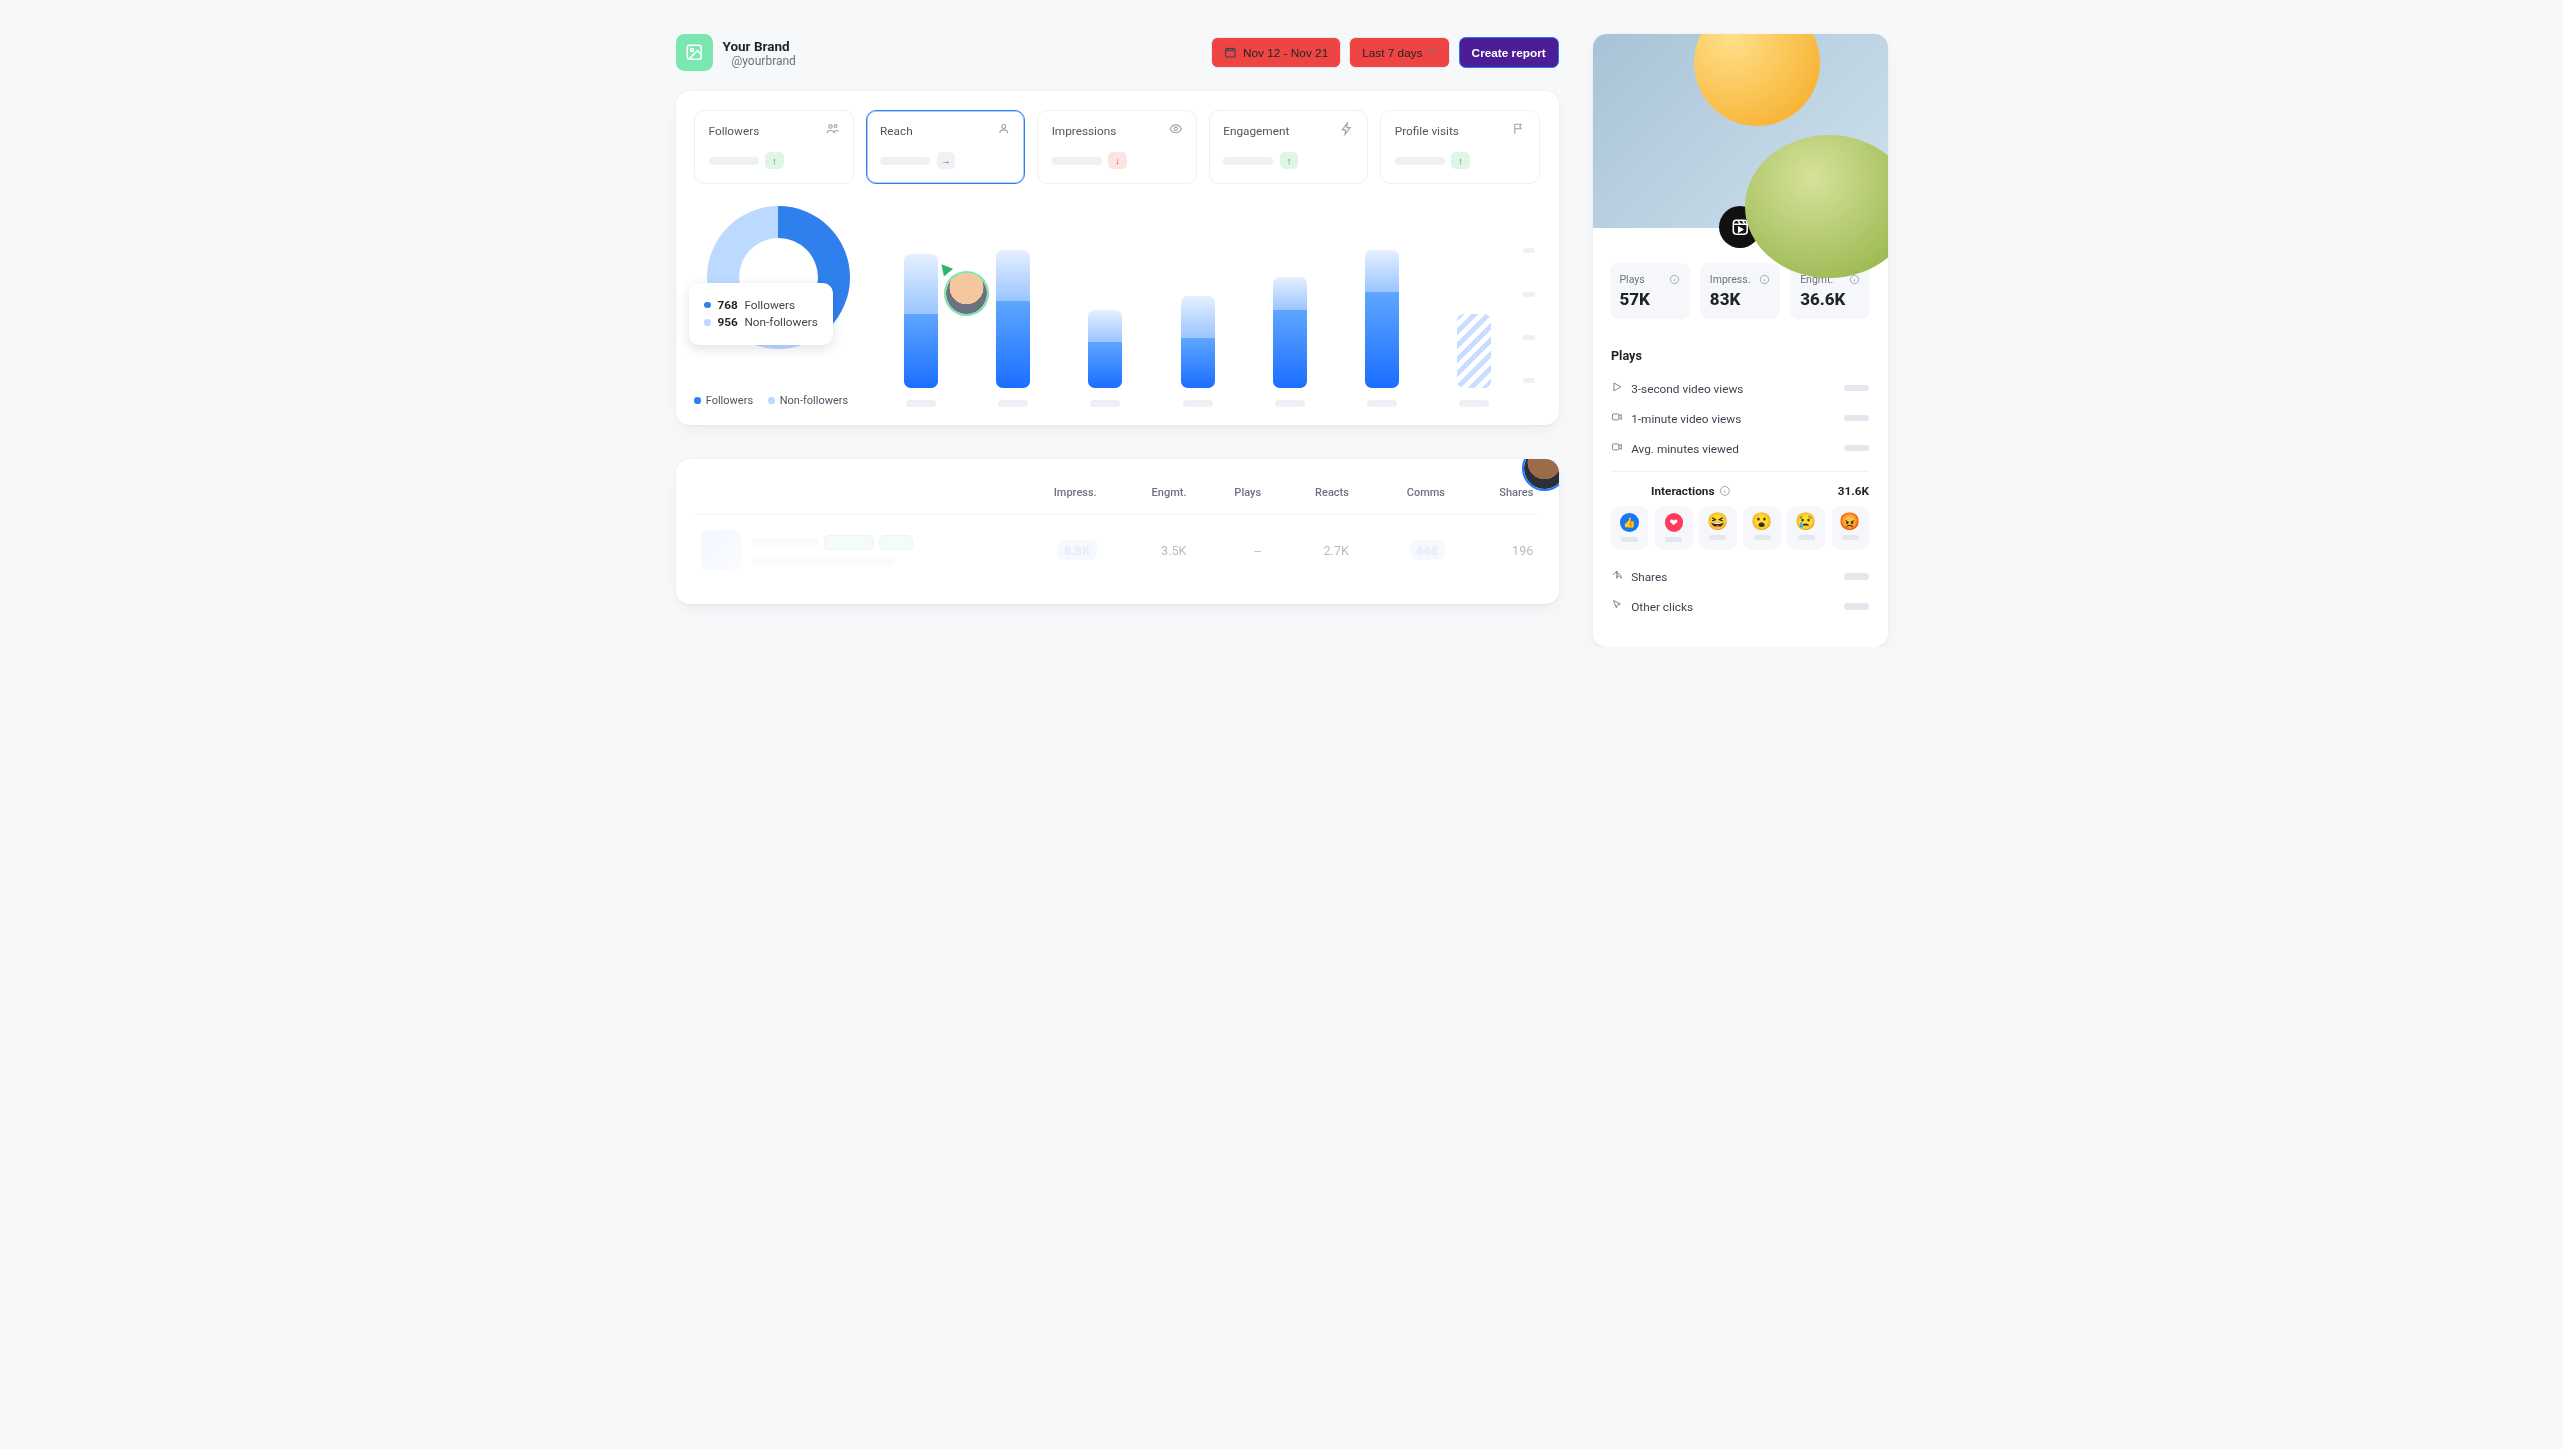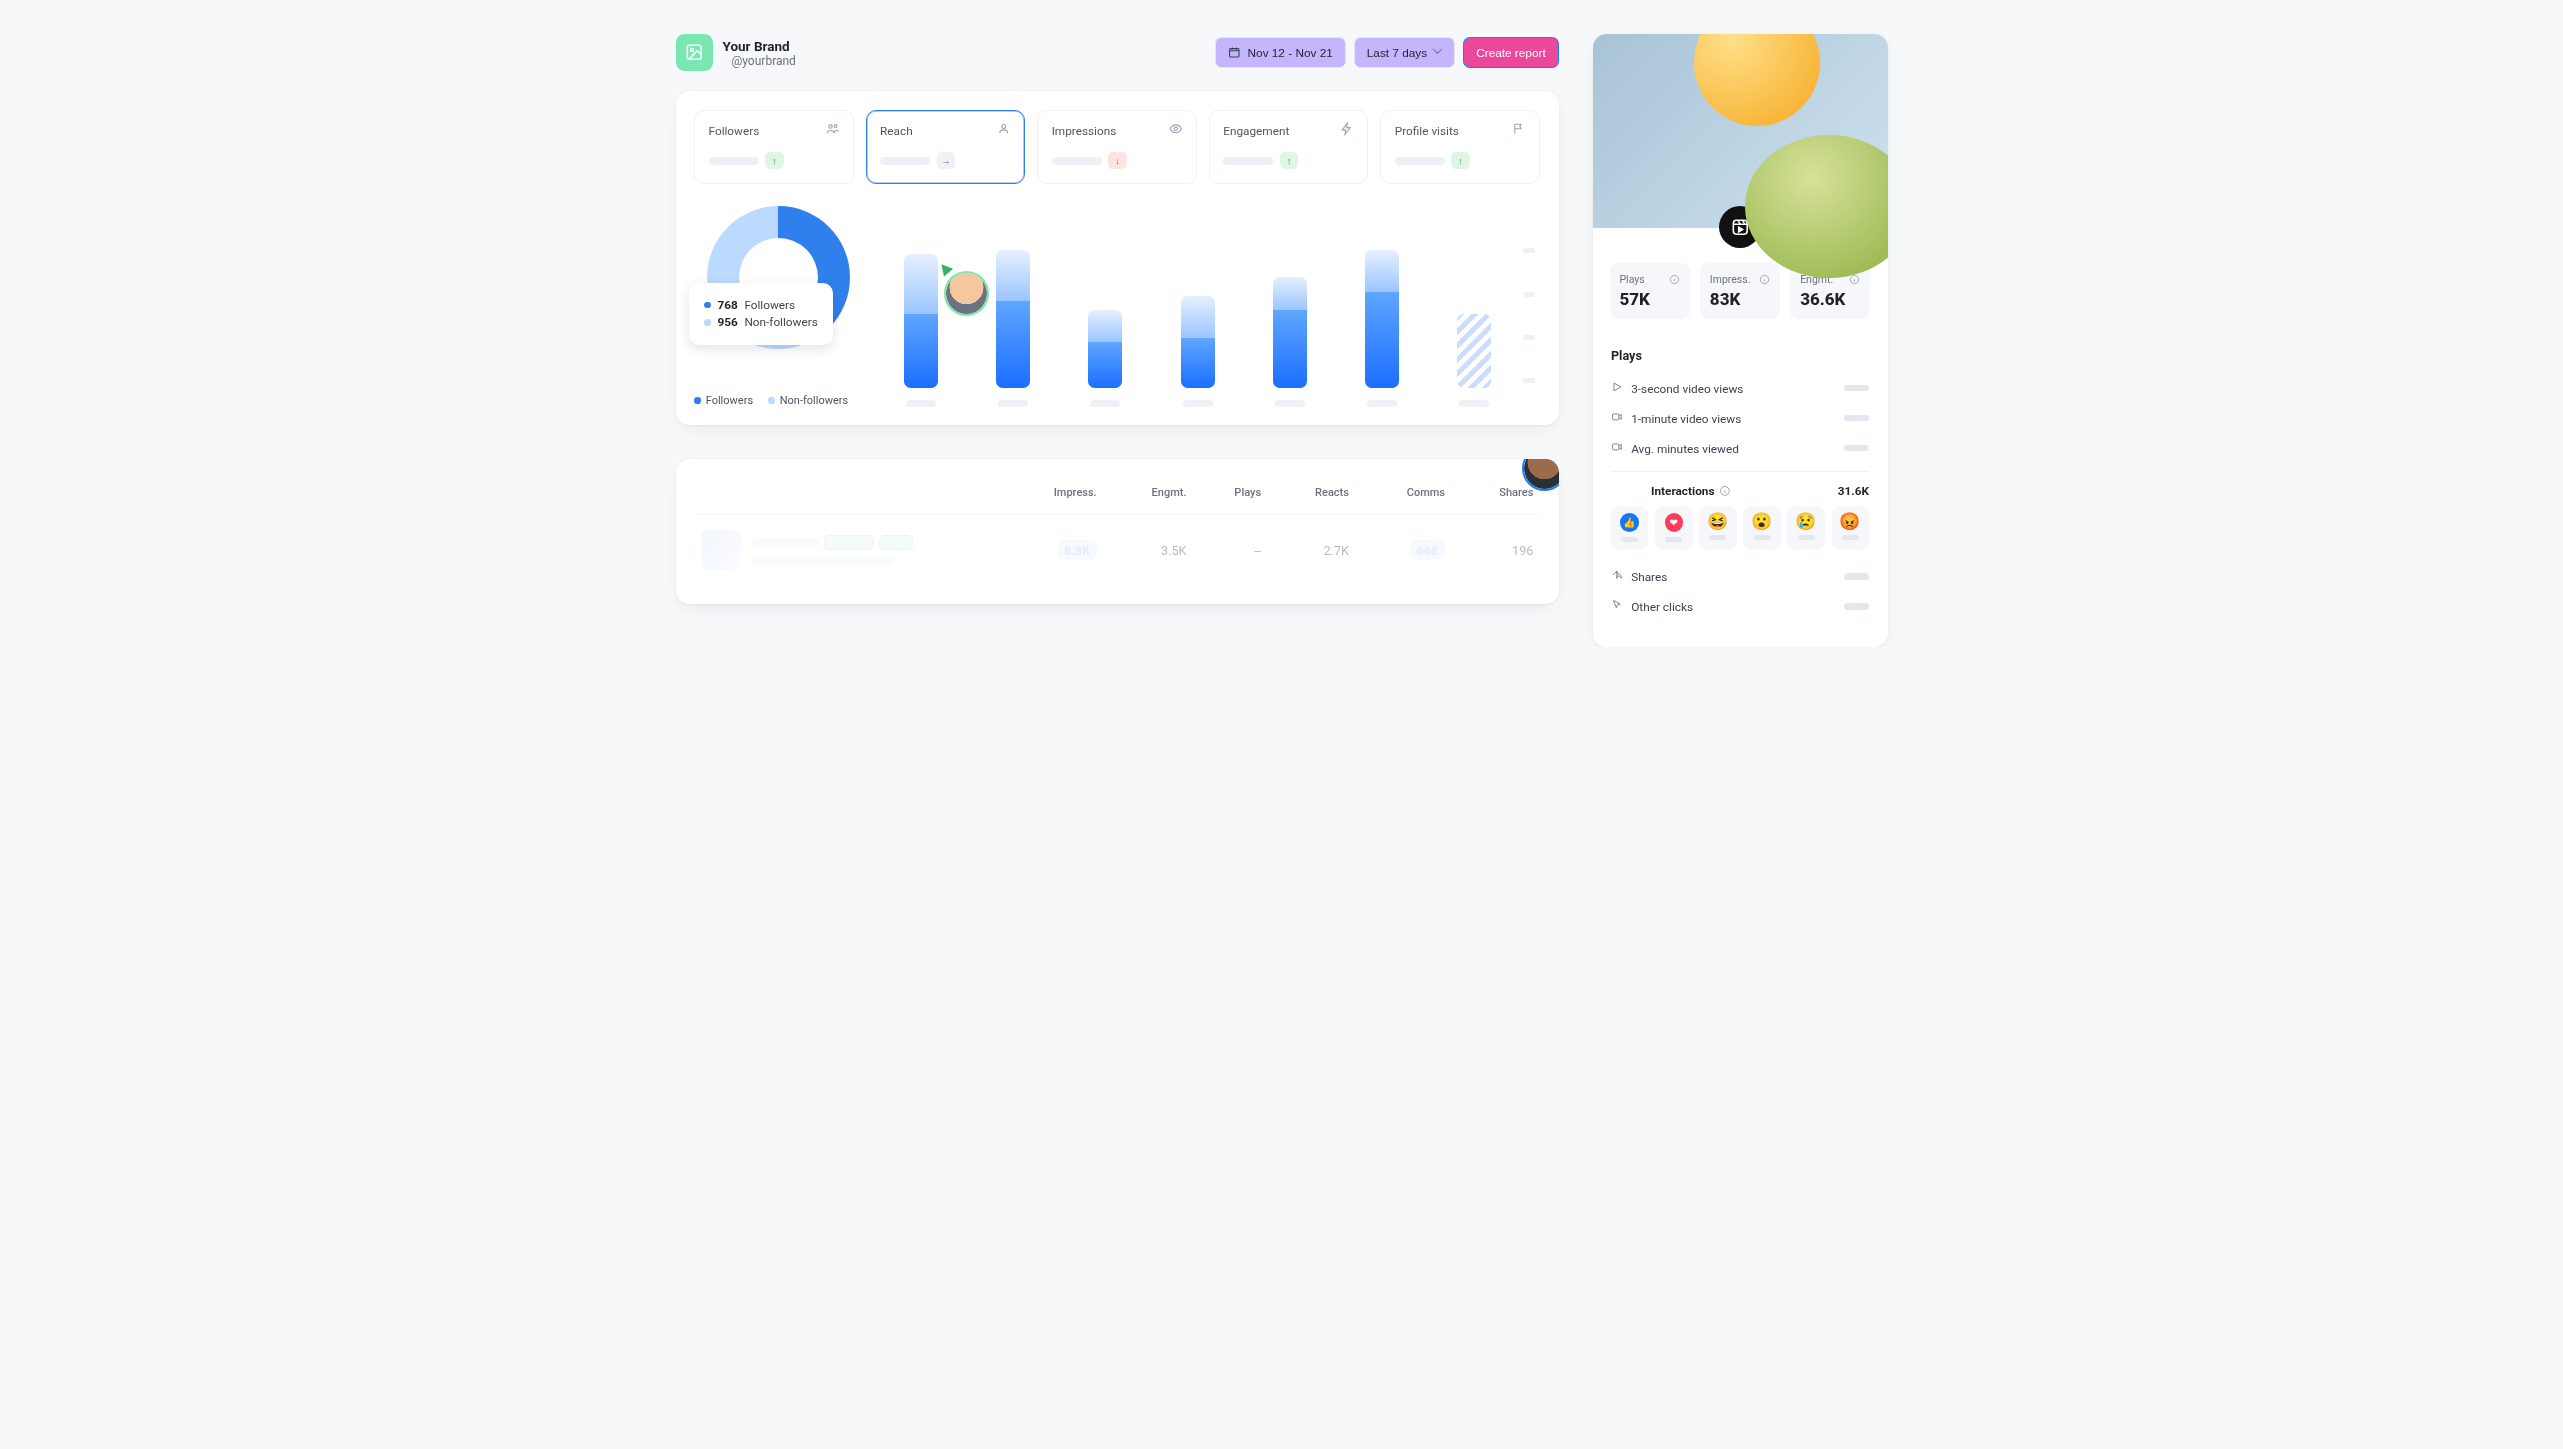--- a/index.html
+++ b/index.html
@@ -14,22 +14,22 @@
   .main { flex: 1; min-width: 0; }
   .side { width: 295px; flex-shrink: 0; }
 
   
   .header-row { display: flex; align-items: center; gap: 10px; margin-bottom: 20px; }
   .brand-avatar { width: 37px; height: 37px; border-radius: 8.4px; background: #7be7b0; display:flex; align-items:center; justify-content:center; }
   .brand-avatar svg { width: 18.5px; height: 18.5px; stroke: #fff; }
   .brand-title { font-weight: 700; font-size: 13.5px; }
   .brand-handle { color: #6b7280; font-size: 12px; margin-left: 9px; }
   .header-right { margin-left: auto; display: flex; gap: 8.4px; align-items: center; }
-  .btn { border: 0.8px solid #e3e7ee; background: #c4b5fd; border-radius: 6.7px; padding: 7.6px 11.8px; font-size: 11.8px; display:flex; align-items:center; gap:6.7px; cursor: pointer; color:#1f2328;}
-  .btn.primary { background: #ec4899; color: #fff; border-color: #1b7cff; font-weight: 400; }
+  .btn { border: 0.8px solid #e3e7ee; background: #ef4444; border-radius: 6.7px; padding: 7.6px 11.8px; font-size: 11.8px; display:flex; align-items:center; gap:6.7px; cursor: pointer; color:#1f2328;}
+  .btn.primary { background: #4c1d95; color: #fff; border-color: #1b7cff; font-weight: 700; }
   .chev-down { width:8.4px; height:8.4px; }
   .chev-down::before { content:""; display:block; width:5.9px; height:5.9px; border-right:1.3px solid #6b7280; border-bottom:1.3px solid #6b7280; transform: rotate(45deg) translate(-1.7px,-1.7px); }
 
   
   .card { background: #fff; border-radius: 13.5px; box-shadow: 0 0.8px 2.5px rgba(16,24,40,.05), 0 6.7px 20px -6.7px rgba(16,24,40,.08); padding: 18.5px; }
   .overview { margin-bottom: 34px; position:relative; }
   .tabs { display:flex; gap: 11.8px; }
   .tab { flex:1; border:0.8px solid #edf0f5; border-radius: 10px; padding: 11.8px 13.5px 13.5px; cursor:pointer; background:#fff; min-width:0;}
   .tab.active { border-color:#2f80ed; box-shadow: 0 0 0 0.8px #95c2ff inset; }
   .tab-head { display:flex; justify-content:space-between; align-items:center; color:#555; font-size:11.8px; margin-bottom:13.5px;}

